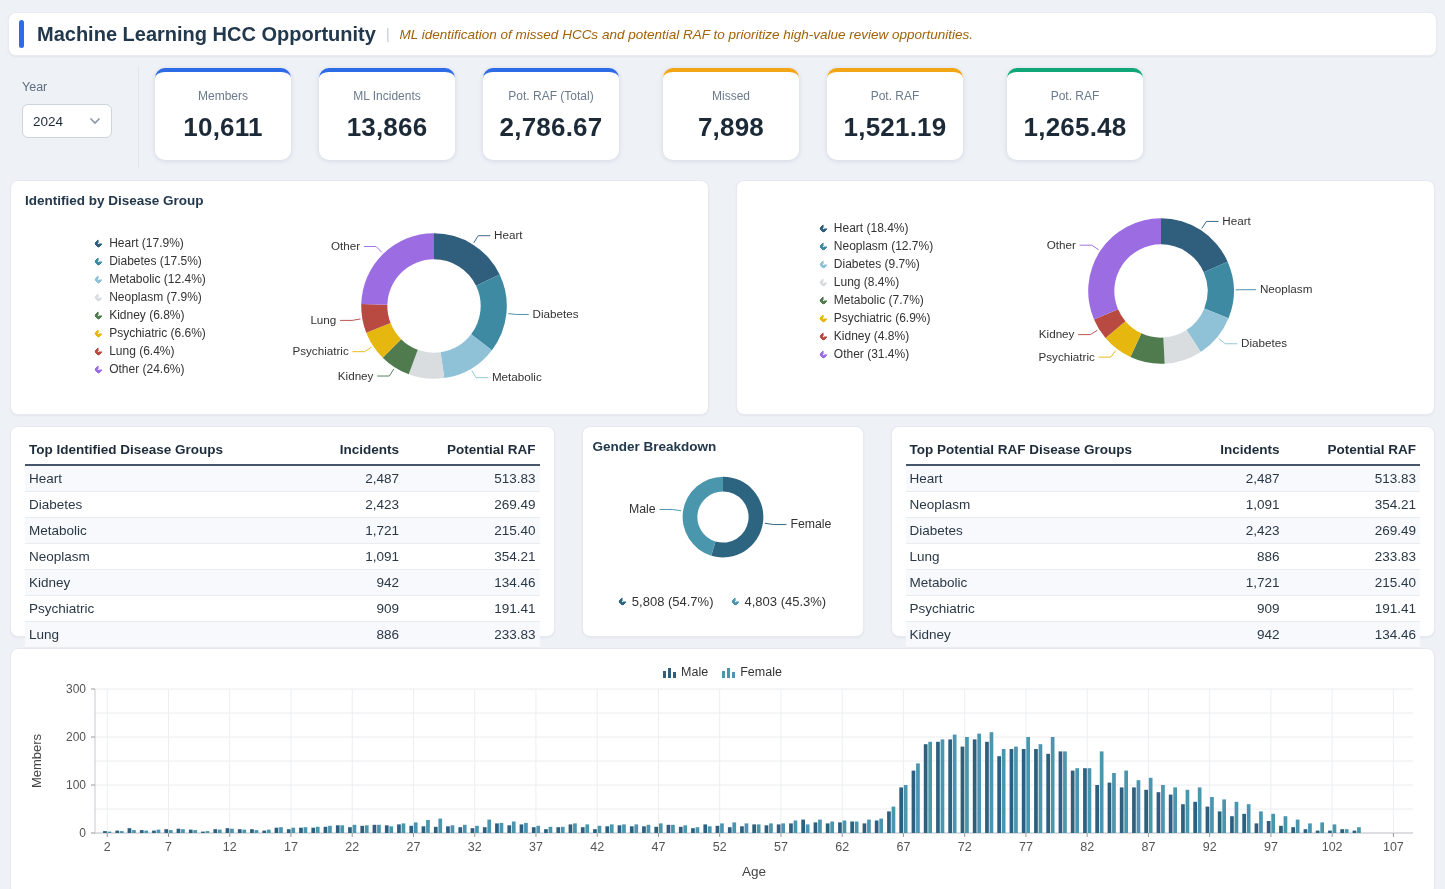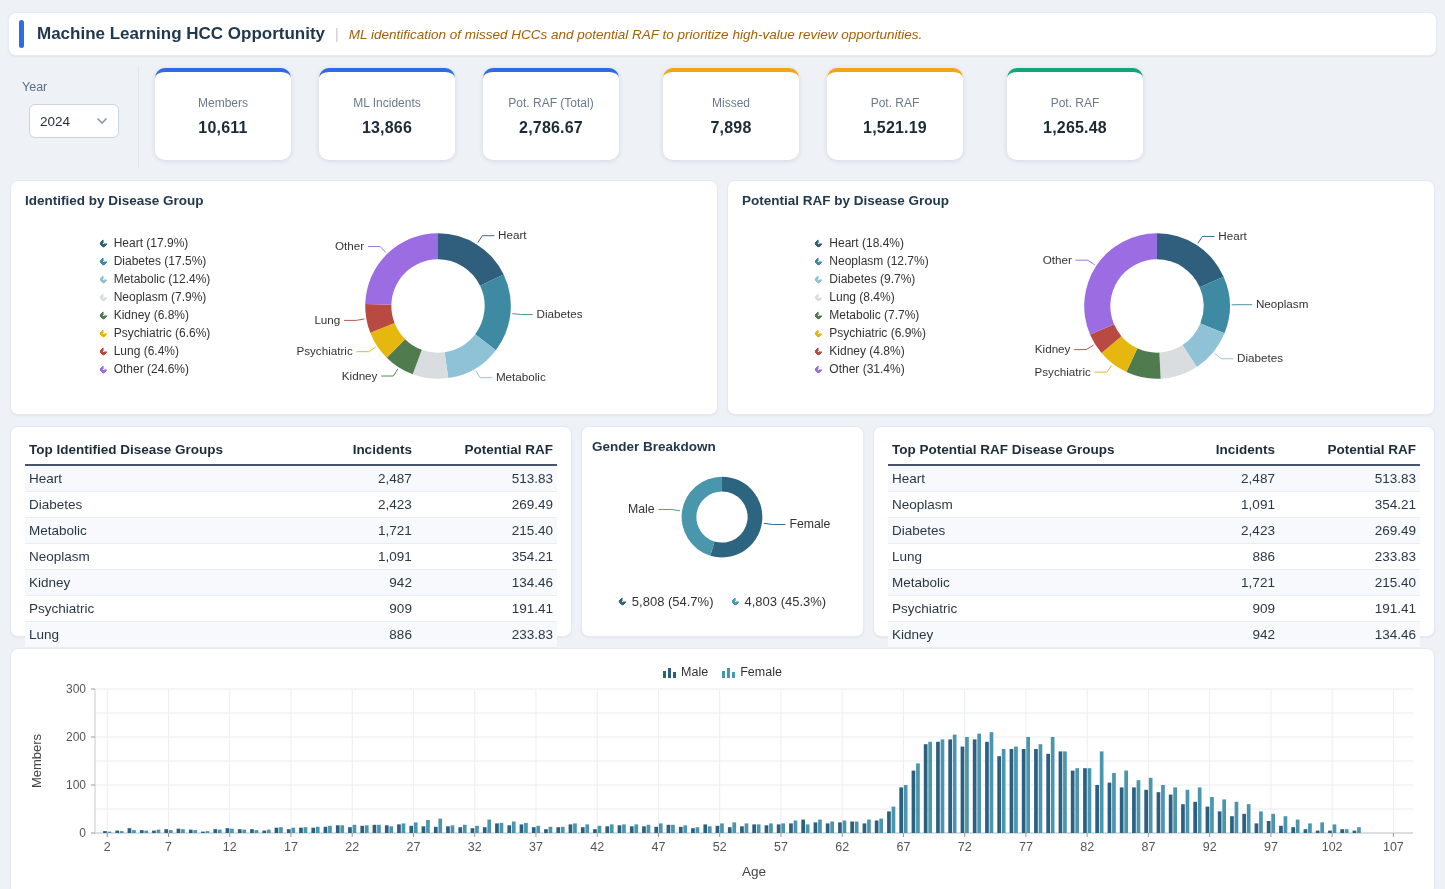--- a/index.html
+++ b/index.html
@@ -3,43 +3,43 @@
 <meta charset="utf-8">
 <style>
   * { box-sizing: border-box; }
   body { margin:0; background:#eef1f6; font-family:"Liberation Sans", sans-serif; color:#243447; }
   .page { width:1445px; height:889px; padding:12px 8px 8px; overflow:hidden; }
 
   
   .header { background:#fff; border:1px solid #e8ecf2; border-radius:8px; height:44px;
             display:flex; align-items:center; box-shadow:0 1px 2px rgba(20,40,80,.06); margin-bottom:8px; }
   .accent { width:5px; height:28px; background:#2e6be6; border-radius:4px; margin:0 13px 0 10px; }
-  .title { font-weight:bold; font-size:17px; color:#22384d; }
+  .title { font-weight:bold; font-size:20px; color:#22384d; }
   .sep { color:#c2cbd6; margin:0 10px; font-size:14px; }
   .subtitle { color:#a16207; font-size:13.5px;font-style:italic; }
 
   
   .top-row { display:flex; margin:0 4px 12px; height:104px; }
   .filter-col { width:112px; padding:16px 0 0 10px; flex:none; }
   .filter-label { font-size:12.5px; color:#5d6e80; margin-bottom:10px; }
   .select { background:#fff; border:1px solid #ccd4de; border-radius:6px; height:34px; width:90px;
             display:flex; align-items:center; justify-content:space-between; padding:0 10px;
-            font-size:13.5px; color:#1d2b3a; cursor:pointer;margin-left:7px; }
+            font-size:13.5px; color:#1d2b3a; cursor:pointer; }
   .vdivider { width:1px; background:#e2e7ee; margin:2px 16px 0 14px; flex:none; }
   .kpi-area { flex:1; display:flex; align-items:flex-start; padding-top:4px; }
   .kpi-group { display:flex; gap:28px; }
   .kpi-group + .kpi-group { margin-left:44px; }
   .kpi-card { width:136px; height:92px; background:#fff; border-radius:10px; border-top:4px solid #2e6be6;
               box-shadow:0 1px 5px rgba(20,40,80,.12); display:flex; flex-direction:column;
               align-items:center; justify-content:center; gap:9px; }
   .kpi-label { font-size:12px; color:#6b7a8c; }
-  .kpi-value { font-size:16px; font-weight:bold; color:#1c2a38; letter-spacing:.2px; }
+  .kpi-value { font-size:26px; font-weight:bold; color:#1c2a38; letter-spacing:.2px; }
 
   
-  .row { display:flex; gap:9px; margin:0 2px 11px; }
+  .row { display:flex; gap:27px; margin:0 2px 11px; }
   .panel { background:#fff; border:1px solid #e6eaf0; border-radius:8px; box-shadow:0 1px 2px rgba(20,40,80,.05); }
   .panel-title { font-size:13.5px; font-weight:bold; color:#22384d; margin:0; }
 
   .donut-panel { flex:1; height:235px; padding:12px 14px; }
   .donut-flex { display:flex; align-items:center; justify-content:center; gap:38px; height:196px; }
   .legend { list-style:none; margin:0; padding:0; font-size:12px; color:#333;
             display:flex; flex-direction:column; gap:4px; }
   .legend li { display:flex; align-items:center; gap:7px; cursor:pointer; }
   .ring { width:7px; height:7px; border:3px solid #888; border-radius:50%; flex:none;
           transform:rotate(-45deg); display:inline-block; }
@@ -177,21 +177,20 @@
             <path d="M117.42169909055605,133.57254341318264 A78,78 0 0 1 112.02775289503249,102.91945165836346 L140.01779031732852,103.6663151656176 A50,50 0 0 0 143.47544813497183,123.31573295716836 Z" fill="#b84a42"></path>
             <polyline points="111.21054022179271,118.86437982234536 102.3467259967444,120.42412255235921 89.3467259967444,120.42412255235921" fill="none" stroke="#b84a42" stroke-width="1"></polyline>
             <text x="85.3467259967444" y="124.42412255235921" text-anchor="end" fill="#333" font-size="12.5">Lung</text>
             <path d="M112.02775289503249,102.91945165836346 A78,78 0 0 1 189.99999999999997,27 L190,55 A50,50 0 0 0 140.01779031732852,103.6663151656176 Z" fill="#9c6ce2"></path>
             <polyline points="134.19100278091778,47.68197640008446 127.91249059377105,41.23369874509396 114.91249059377105,41.23369874509396" fill="none" stroke="#9c6ce2" stroke-width="1"></polyline>
             <text x="110.91249059377105" y="45.23369874509396" text-anchor="end" fill="#333" font-size="12.5">Other</text>
           </svg>
       </div>
     </div>
     <div class="panel donut-panel">
-      <h3 class="panel-title">Potential RAF by Disease Group</h3>
       <div class="donut-flex">
         <ul class="legend" id="legend-1">
             <li>
               <span class="ring" style="border-color: rgb(47, 95, 125) transparent rgb(47, 95, 125) rgb(47, 95, 125);"></span>
               <span>Heart (18.4%)</span>
             </li>
             <li>
               <span class="ring" style="border-color: rgb(62, 138, 163) transparent rgb(62, 138, 163) rgb(62, 138, 163);"></span>
               <span>Neoplasm (12.7%)</span>
             </li>

